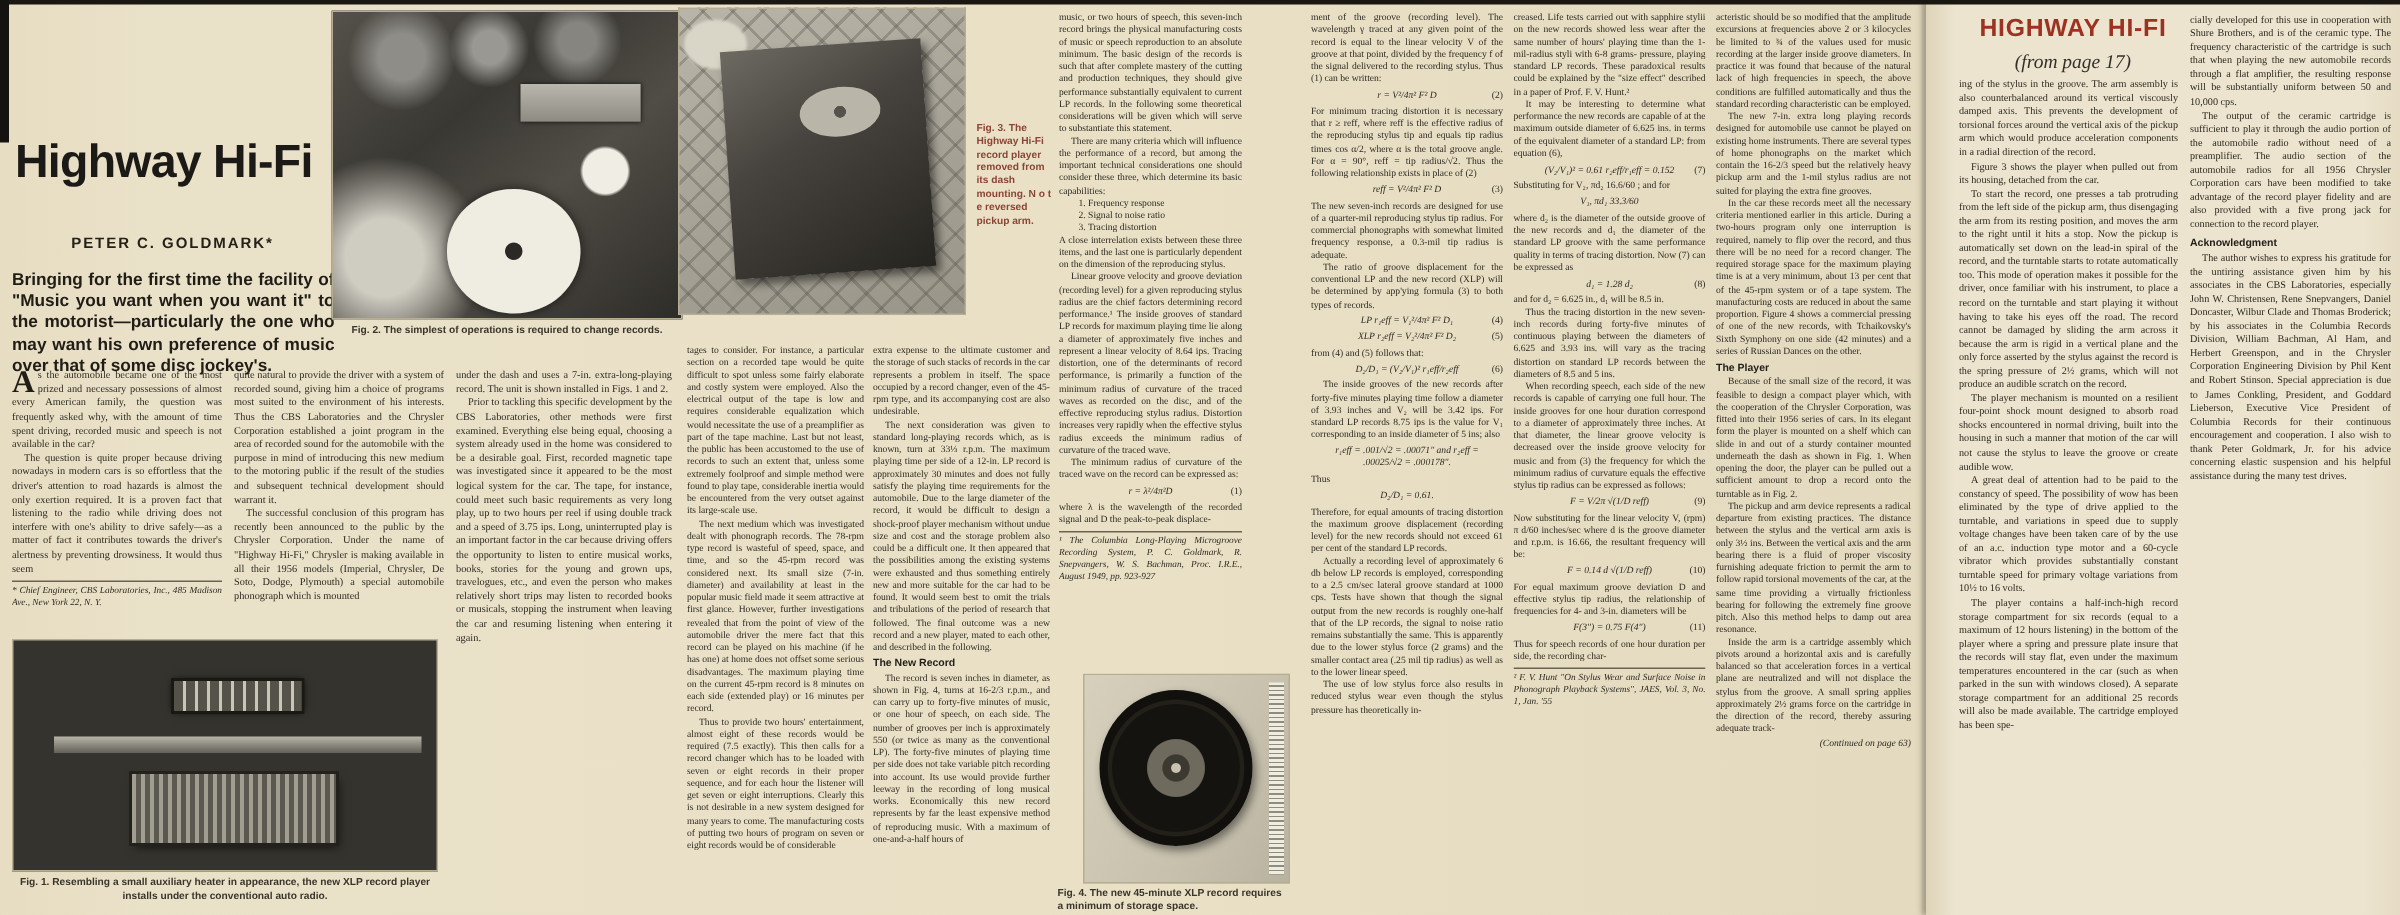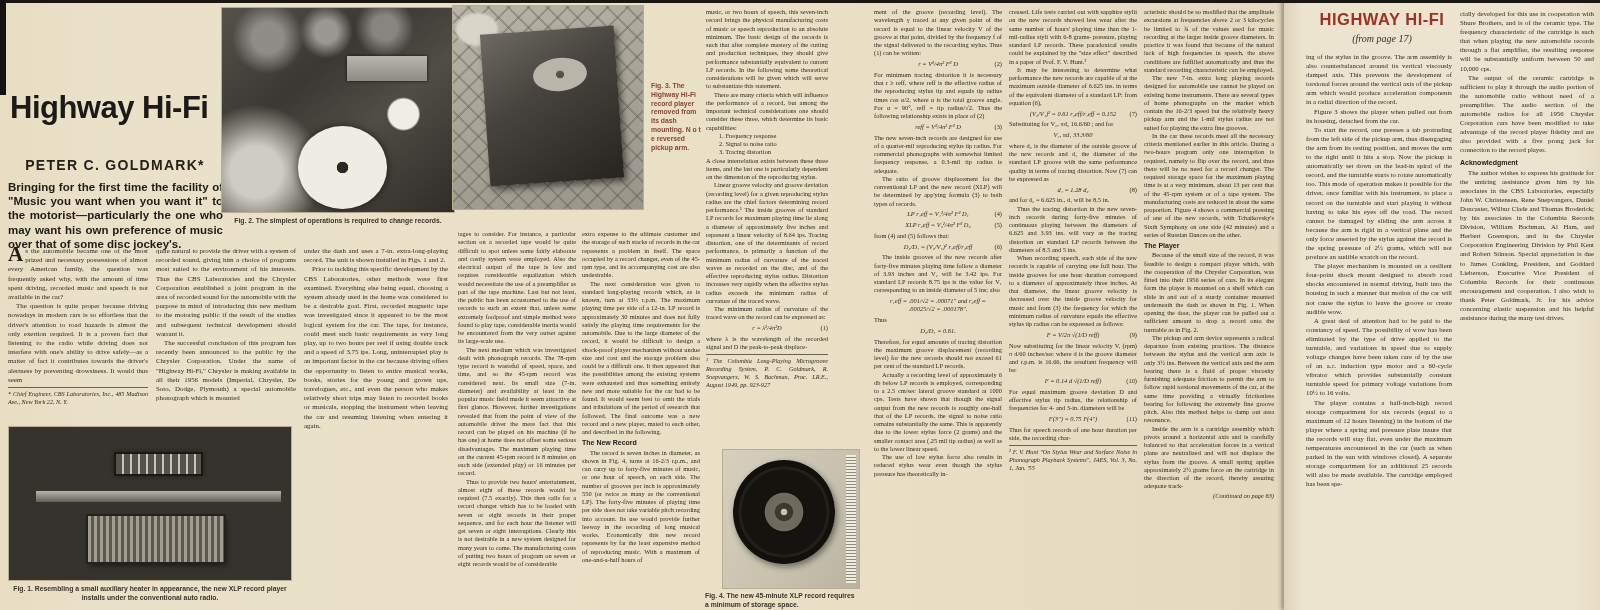--- a/index.html
+++ b/index.html
@@ -12,21 +12,21 @@
      background:linear-gradient(90deg,#ddd3b8 0%,#ece4cf 6%,#ece4cf 92%,#e6dcc4 100%);
      box-shadow:-3px 0 4px rgba(60,50,30,.35);}
   .scan-top{position:absolute;left:0;top:0;width:1600px;height:3px;background:#1a1712;}
   .scan-left{position:absolute;left:0;top:0;width:6px;height:95px;background:#15130f;}
 
   
   .title{position:absolute;left:10px;top:90px;width:215px;
      font-family:"Liberation Sans","DejaVu Sans",sans-serif;font-weight:bold;
      font-size:31px;letter-spacing:-0.5px;color:#1c1a17;}
   .author{position:absolute;left:8px;top:157px;width:214px;text-align:center;
-     font-family:"Liberation Sans",sans-serif;font-weight:bold;font-size:14px;
+     font-family:"Liberation Sans",sans-serif;font-weight:bold;font-size:10px;
      letter-spacing:1.3px;color:#242119;}
   .deck{position:absolute;left:8px;top:180px;width:215px;
      font-family:"Liberation Sans",sans-serif;font-weight:bold;font-size:11.5px;
      line-height:14.2px;color:#201d17;text-align:justify;}
 
   
   .col{position:absolute;overflow:hidden;text-align:justify;}
   .col-lg{font-size:6.9px;line-height:9.2px;}
   .col-md{font-size:6.4px;line-height:8.25px;}
   .col-rt{font-size:6.8px;line-height:9.1px;}
@@ -96,21 +96,21 @@
      background:radial-gradient(circle,#c9c3b0 0 4%,#3c3931 5% 12%,#6e6a5e 13% 26%,
         #15130f 27% 58%,#232019 59% 62%,#11100c 63% 82%,#2a2721 83% 100%);
      box-shadow:2px 3px 6px rgba(0,0,0,.45);}
   .ph-fig4 .ruler{position:absolute;right:3%;top:4%;width:7%;height:92%;
      background:repeating-linear-gradient(#efece0 0 2px,#8f8b7d 2px 3px);}
   
   .cont-header{position:absolute;left:1306px;top:10px;width:152px;text-align:center;
      font-family:"Liberation Sans",sans-serif;font-weight:bold;font-size:16.5px;
      letter-spacing:.5px;color:#9e3222;}
   .cont-from{position:absolute;left:1306px;top:33px;width:152px;text-align:center;
-     font-style:italic;font-size:10px;color:#33302a;}
+     font-style:italic;font-size:13px;color:#33302a;}
 </style>
 </head>
 <body>
 
 <div class="sheet">
   <div class="page-left"></div>
   <div class="page-right"></div>
   <div class="scan-top"></div>
   <div class="scan-left"></div>
 

